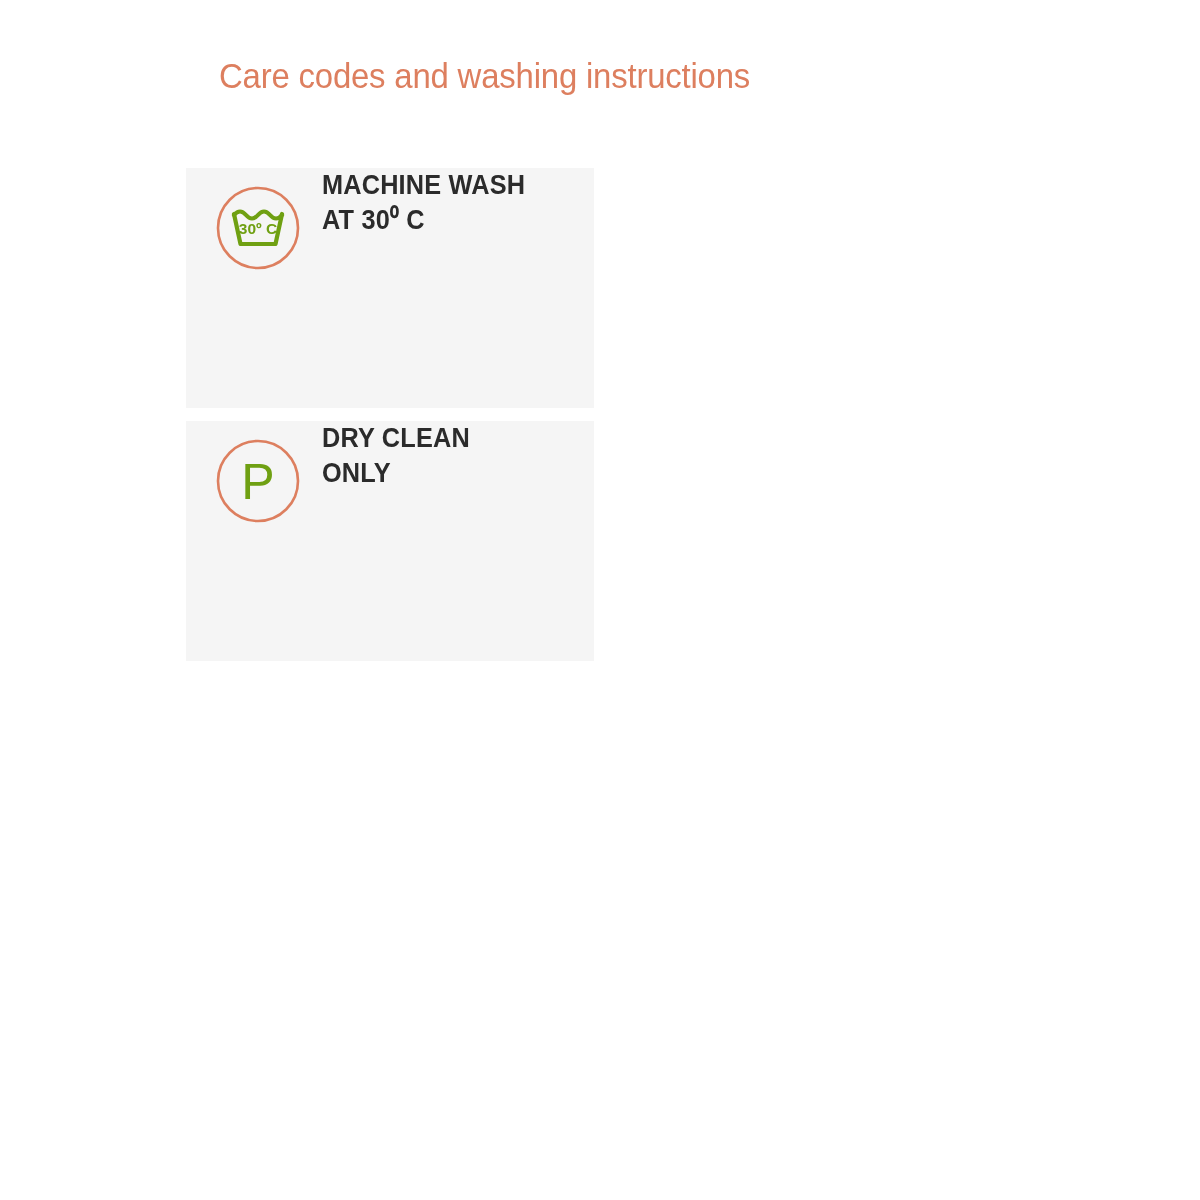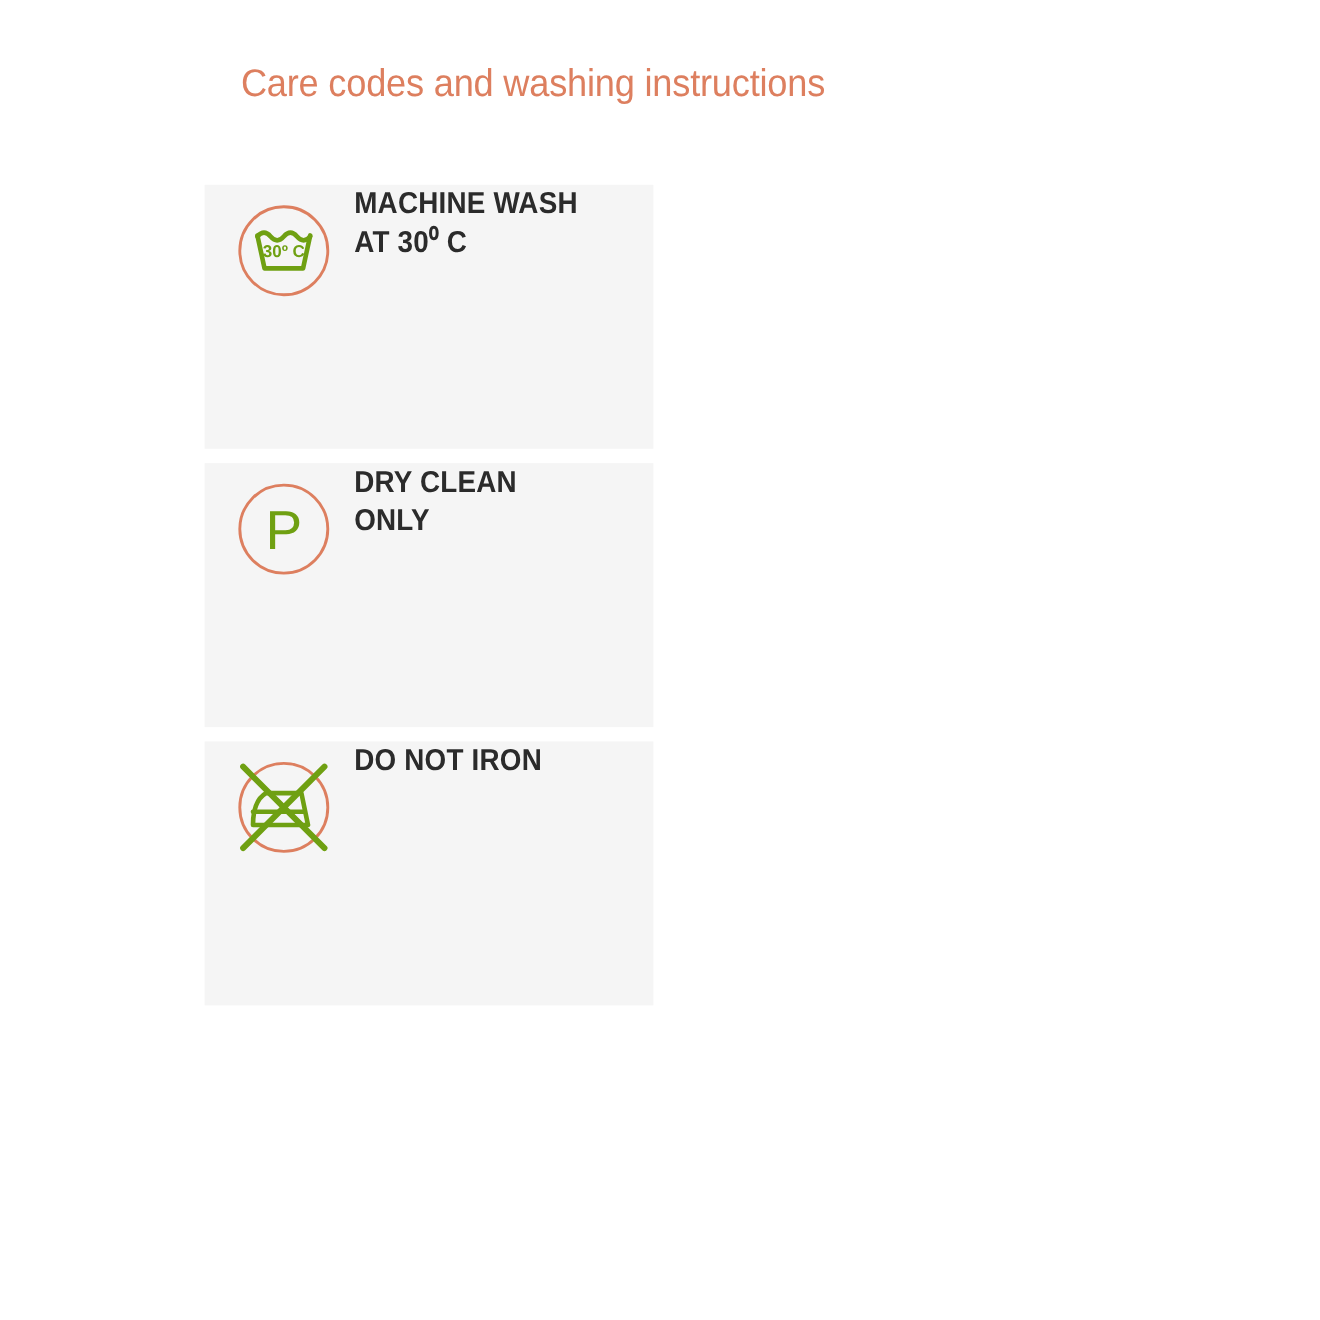--- a/index.html
+++ b/index.html
@@ -126,32 +126,18 @@
             <text x="46" y="64" text-anchor="middle" font-family="'Liberation Sans', sans-serif" font-size="50" font-weight="400" fill="#6fa012">P</text>
           </svg>
         </div>
         <div class="card-label">DRY CLEAN
 ONLY</div>
       </div>
     </div>
 
     <div class="row">
 
-      <div class="card">
-        <div class="icon-wrap">
-          <svg class="icon-svg" width="92" height="92" viewBox="0 0 92 92">
-            <circle cx="46" cy="46" r="40" fill="none" stroke="#dd7f5f" stroke-width="2.6"></circle>
-
-            <path d="M 30 33 L 62 33 L 68 62 L 18 62 Q 18 40 30 33 Z" fill="none" stroke="#6fa012" stroke-width="4.2" stroke-linejoin="round" stroke-linecap="round"></path>
-            <line x1="18" y1="50" x2="65" y2="50" stroke="#6fa012" stroke-width="4.2" stroke-linecap="round"></line>
-
-            <line x1="9" y1="9" x2="83" y2="83" stroke="#6fa012" stroke-width="5.4" stroke-linecap="round"></line>
-            <line x1="83" y1="9" x2="9" y2="83" stroke="#6fa012" stroke-width="5.4" stroke-linecap="round"></line>
-          </svg>
-        </div>
-        <div class="card-label">DO NOT IRON</div>
-      </div>
 
       <div class="card empty"></div>
     </div>
 
   </div>
 </div>
 
 </body></html>

